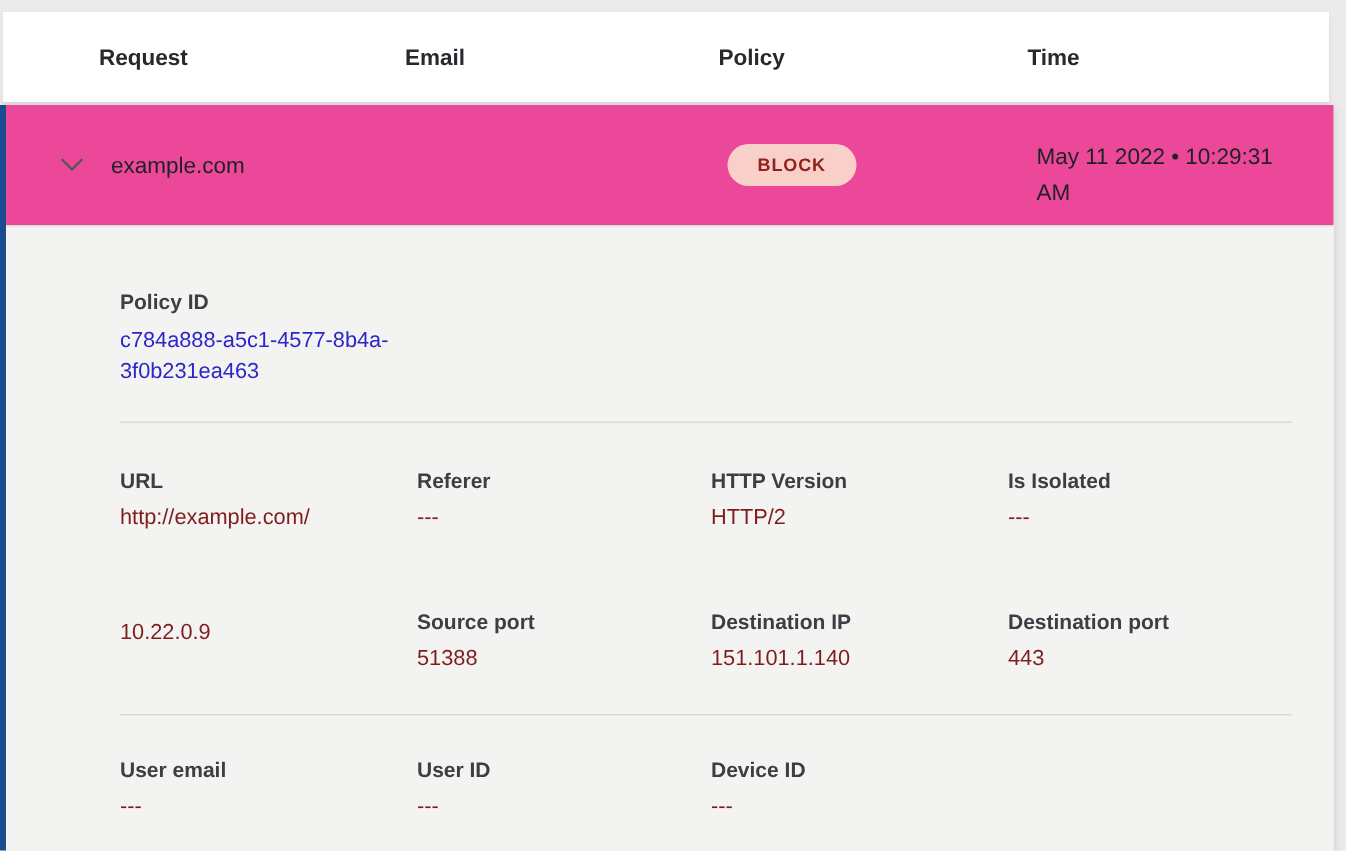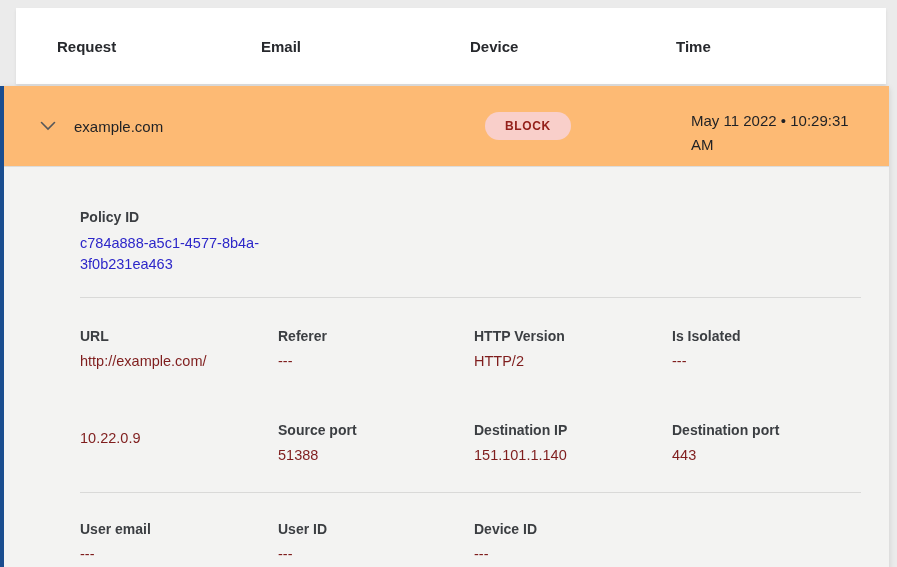--- a/index.html
+++ b/index.html
@@ -5,49 +5,49 @@
   * { margin: 0; padding: 0; box-sizing: border-box; }
   html, body { width: 897px; height: 567px; overflow: hidden; }
   body {
     background: #ebebeb;
     font-family: "Liberation Sans", sans-serif;
     color: #202226;
   }
 
   
   .header-bar {
-    margin: 8px 11px 0 16px;
-    height: 76px;
+    margin: 8px 11px 0 2px;
+    height: 60px;
     background: #ffffff;
     box-shadow: 0 2px 3px rgba(0,0,0,0.08);
     display: grid;
     grid-template-columns: 204px 209px 206px 1fr;
     align-items: center;
-    padding-left: 41px;
+    padding-left: 64px;
   }
   .header-bar .col {
     font-size: 15px;
     font-weight: bold;
     color: #27292d;
   }
 
   
   .row-card {
     margin: 2px 8px 0 0;
     background: #ffffff;
     border-left: 4px solid #1a4d8f;
     box-shadow: 0 2px 6px rgba(0,0,0,0.13);
   }
   .main-row {
     height: 80px;
     display: grid;
     grid-template-columns: 34px 202px 209px 206px 1fr;
     align-items: center;
     padding-left: 36px;
-    background: #fdba74;
+    background: #ec4899;
     cursor: pointer;
   }
   .chevron-cell {
     display: flex;
     align-items: center;
     justify-content: flex-start;
     background: none;
     border: none;
     cursor: pointer;
     padding: 4px 0;
@@ -116,21 +116,21 @@
     line-height: 17px;
     color: #7f1d1d;
   }
 </style>
 </head>
 <body>
 
 <div class="header-bar">
   <div class="col">Request</div>
   <div class="col">Email</div>
-  <div class="col">Device</div>
+  <div class="col">Policy</div>
   <div class="col">Time</div>
 </div>
 
 <div class="row-card">
 
   <div class="main-row">
     <button class="chevron-cell">
       <svg width="16" height="10" viewBox="0 0 16 10" fill="none">
         <polyline points="1.5,1.5 8,8 14.5,1.5" stroke="#55575a" stroke-width="1.6" fill="none" stroke-linecap="round"></polyline>
       </svg>

